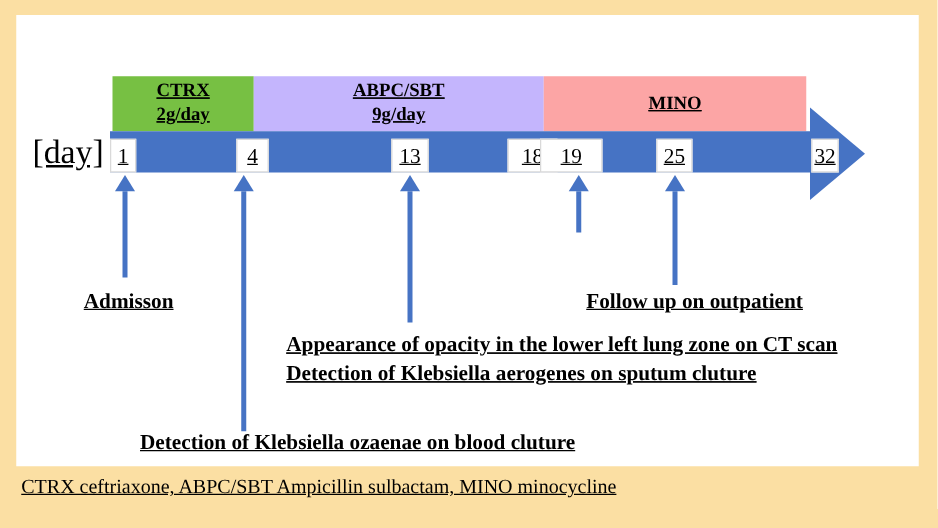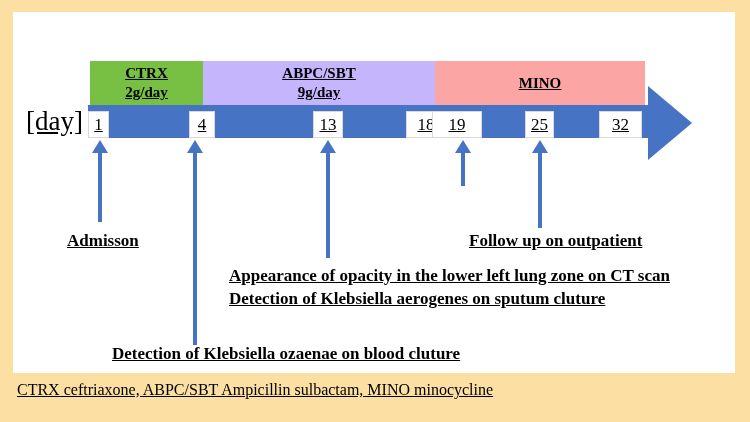--- a/index.html
+++ b/index.html
@@ -72,21 +72,21 @@
     align-items: center;
     justify-content: center;
     font-size: 17px;
   }
   .d1  { left: 88px;  width: 21px; }
   .d4  { left: 189px; width: 26px; }
   .d13 { left: 313px; width: 30px; }
   .d18 { left: 406px; width: 40px; }
   .d19 { left: 432px; width: 50px; }
   .d25 { left: 525px; width: 29px; }
-  .d32 { left: 599px; width: 43px; }
+  .d32 { left: 649px; width: 22px; }
 
   
   .up-arrow { position: absolute; width: 16px; }
   .up-arrow .head {
     width: 0; height: 0;
     border-left: 8px solid transparent;
     border-right: 8px solid transparent;
     border-bottom: 13px solid #4673C4;
   }
   .up-arrow .shaft {

